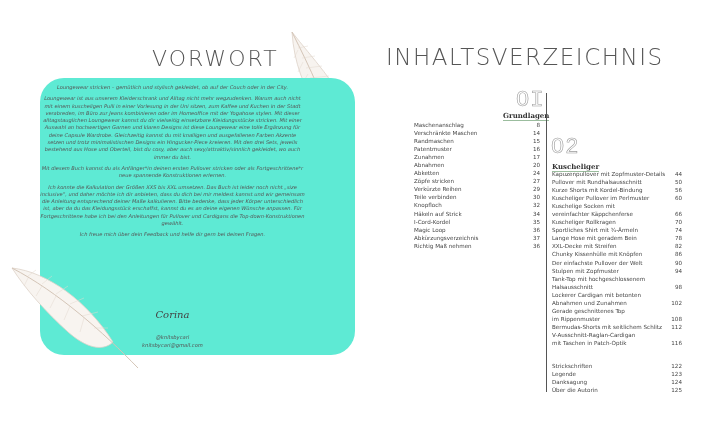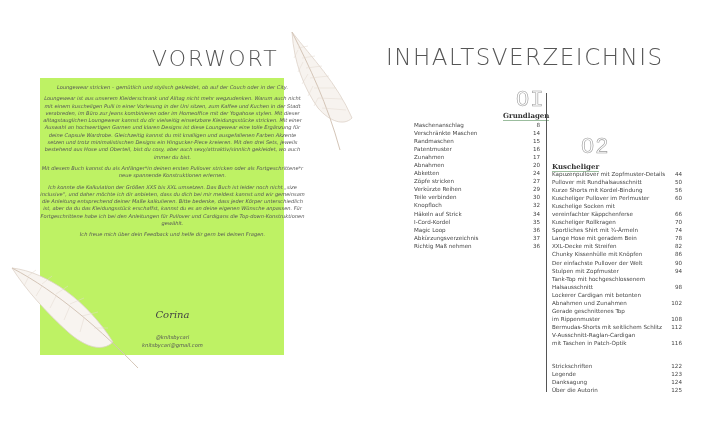--- a/index.html
+++ b/index.html
@@ -7,35 +7,35 @@
          font-family:"DejaVu Sans", sans-serif; color:#3a3a3a; }
   .page { position:absolute; top:0; height:423px; }
   .left { left:0; width:360px; }
   .right { left:360px; width:360px;text-align:right; }
 
   .title { position:absolute; font-family:"DejaVu Sans", sans-serif; font-weight:200;
            letter-spacing:2px; color:#555; font-size:22px; }
   .title-vorwort { left:116px; top:46px;margin-left:36px; }
   .title-inhalt { left:26px; top:44px; font-size:23px; letter-spacing:1.5px; }
 
-  .box { position:absolute; left:40px; top:78px; width:244px; height:277px; background:#bef264; }
+  .box { position:absolute; left:40px; top:78px; width:315px; height:277px; background:#5eead4;border-radius:24px; }
   .box-text { position:absolute; left:0; top:6px; width:265px; text-align:center;
               font-style:italic; font-size:5.1px; line-height:7.3px; color:#555; }
   .box-text p { margin:0 0 4px 0; }
   .signature { position:absolute; left:0; top:231px; width:265px; text-align:center;
                font-family:"DejaVu Serif", serif; font-style:italic; font-size:10px; color:#444; }
   .contact { position:absolute; left:0; top:255px; width:265px; text-align:center;
              font-size:5.2px; line-height:8px; font-style:italic; color:#555; }
 
   .feather { position:absolute; }
 
   .num { position:absolute; font-family:Liberation Mono, monospace; color:#fff; font-size:22px;
          -webkit-text-stroke:0.6px #9a9a9a; letter-spacing:1px; }
   .num-01 { left:516px; top:88px; }
-  .num-02 { left:581px; top:135px; }
+  .num-02 { left:551px; top:135px; }
 
   .section-head { position:absolute; font-family:"DejaVu Serif", serif; font-weight:bold;
                   font-size:7px; color:#333; border-bottom:1.5px solid #9bbd9e; line-height:8px; }
   .head-grundlagen { left:503px; top:112px; }
   .head-anleitungen { left:552px; top:163px; }
 
   .vline { position:absolute; left:546px; top:93px; width:1px; height:299px; background:#555; }
 
   .toc { position:absolute; font-size:5.6px; line-height:8.05px; color:#444; }
   .toc-row { display:flex; justify-content:space-between; }

